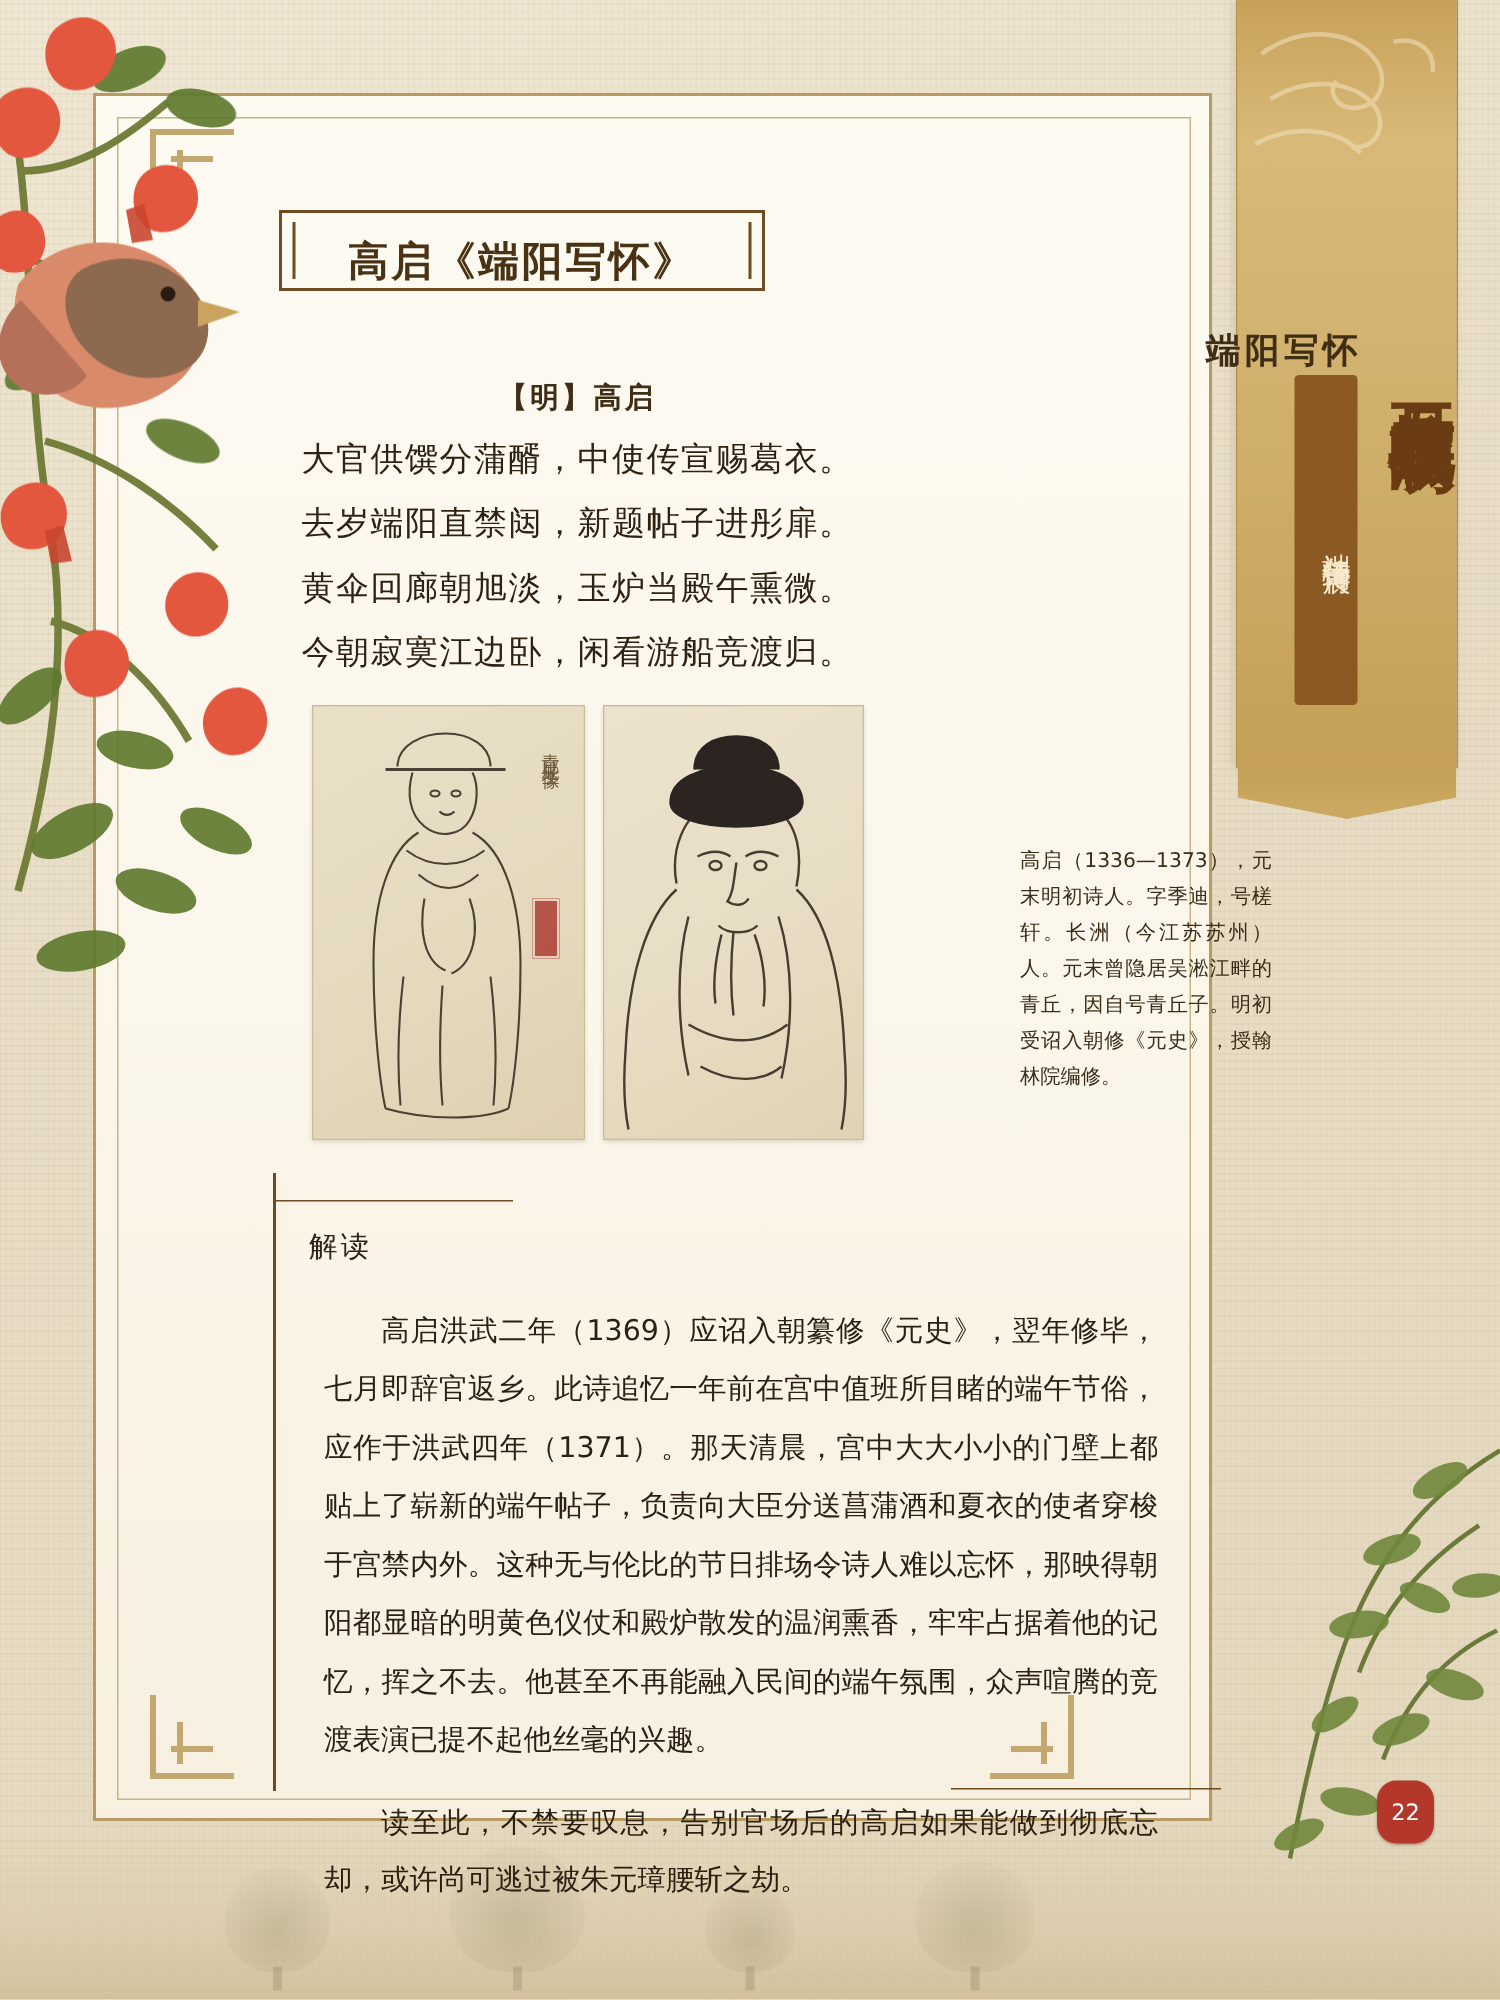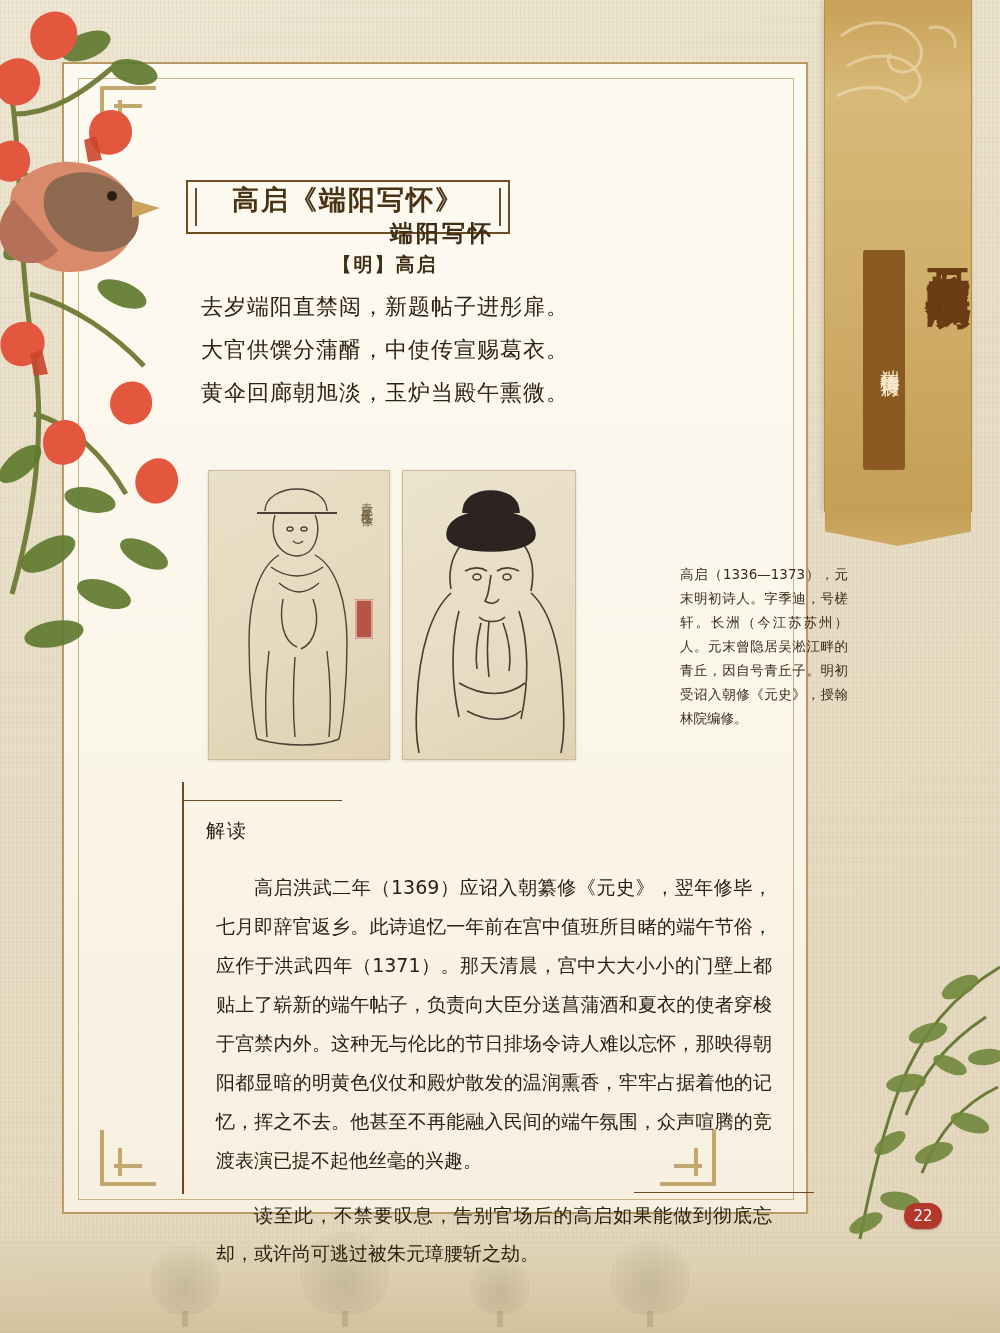--- a/index.html
+++ b/index.html
@@ -145,23 +145,22 @@
     text-align: center;
     height: 200px;
   }
   
   .plaque {
     position: absolute;
     left: 186px; top: 140px;
     width: 320px; height: 50px;
     border: 2px solid #6e4d22;
     display: flex;
-    align-items: flex-start;
+    align-items: flex-end;
     justify-content: center;
-    margin-top: 40px;
   }
   .plaque:before, .plaque:after {
     content: "";
     position: absolute;
     top: 6px; bottom: 6px;
     width: 0;
     border-left: 2px solid #6e4d22;
   }
   .plaque:before { left: 7px; }
   .plaque:after { right: 7px; }
@@ -170,22 +169,22 @@
     font-weight: bold;
     font-size: 27px;
     color: #4a3314;
     letter-spacing: 2px;
   }
   
   .poem-title {
     position: absolute;
     left: 0; top: 218px;
     width: 1000px;
-    text-align: center;
-    padding-right: 116px;
+    text-align: right;
+    padding-right: 92px;
     box-sizing: border-box;
     font-family: "DejaVu Serif", serif;
     font-weight: bold;
     font-size: 23px;
     color: #3f2d14;
     letter-spacing: 3px;
   }
   .poem-author {
     position: absolute;
     left: 0; top: 252px;
@@ -290,22 +289,22 @@
     color: #2b2011;
     text-align: justify;
   }
   .analysis-body p {
     margin: 16px;
     text-indent: 2em;
   }
   
   .pageno {
     position: absolute;
-    right: 58px; bottom: 104px;
-    width: 38px; height: 26px;
+    right: 44px; bottom: 104px;
+    width: 38px; height: 42px;
     background: #b4372c;
     border-radius: 13px;
     color: #fff;
     font-family: "DejaVu Sans", sans-serif;
     font-size: 15px;
     display: flex;
     align-items: center;
     justify-content: center;
     box-shadow: 0 1px 2px rgba(80,20,10,.35);
   }
@@ -433,23 +432,24 @@
     <div class="banner-sub">端午诗词特展</div>
   </div>
 
   <div class="plaque">
     <div class="plaque-text">高启《端阳写怀》</div>
   </div>
 
   <div class="poem-title">端阳写怀</div>
   <div class="poem-author">【明】高启</div>
   <div class="poem-lines">
+    <div>大官供馔分蒲醑，中使传宣赐葛衣。</div>
     <div>去岁端阳直禁闼，新题帖子进彤扉。</div>
-    <div>大官供馔分蒲醑，中使传宣赐葛衣。</div>
     <div>黄伞回廊朝旭淡，玉炉当殿午熏微。</div>
+    <div>今朝寂寞江边卧，闲看游船竞渡归。</div>
   </div>
 
   <div class="pic pic-a">
     <svg viewBox="0 0 180 288" width="180" height="288">
       <g stroke="#4a4034" stroke-width="1.4" fill="none">
         <path d="M56 40 C56 26 72 18 88 18 C104 18 118 26 118 40"></path>
         <path d="M48 42 h80" stroke-width="2"></path>
         <path d="M66 44 C62 58 64 72 74 80 C84 88 98 86 104 76 C110 66 110 52 106 44"></path>
         <path d="M78 58 a3 2 0 1 0 6 0 a3 2 0 1 0 -6 0"></path>
         <path d="M92 58 a3 2 0 1 0 6 0 a3 2 0 1 0 -6 0"></path>

